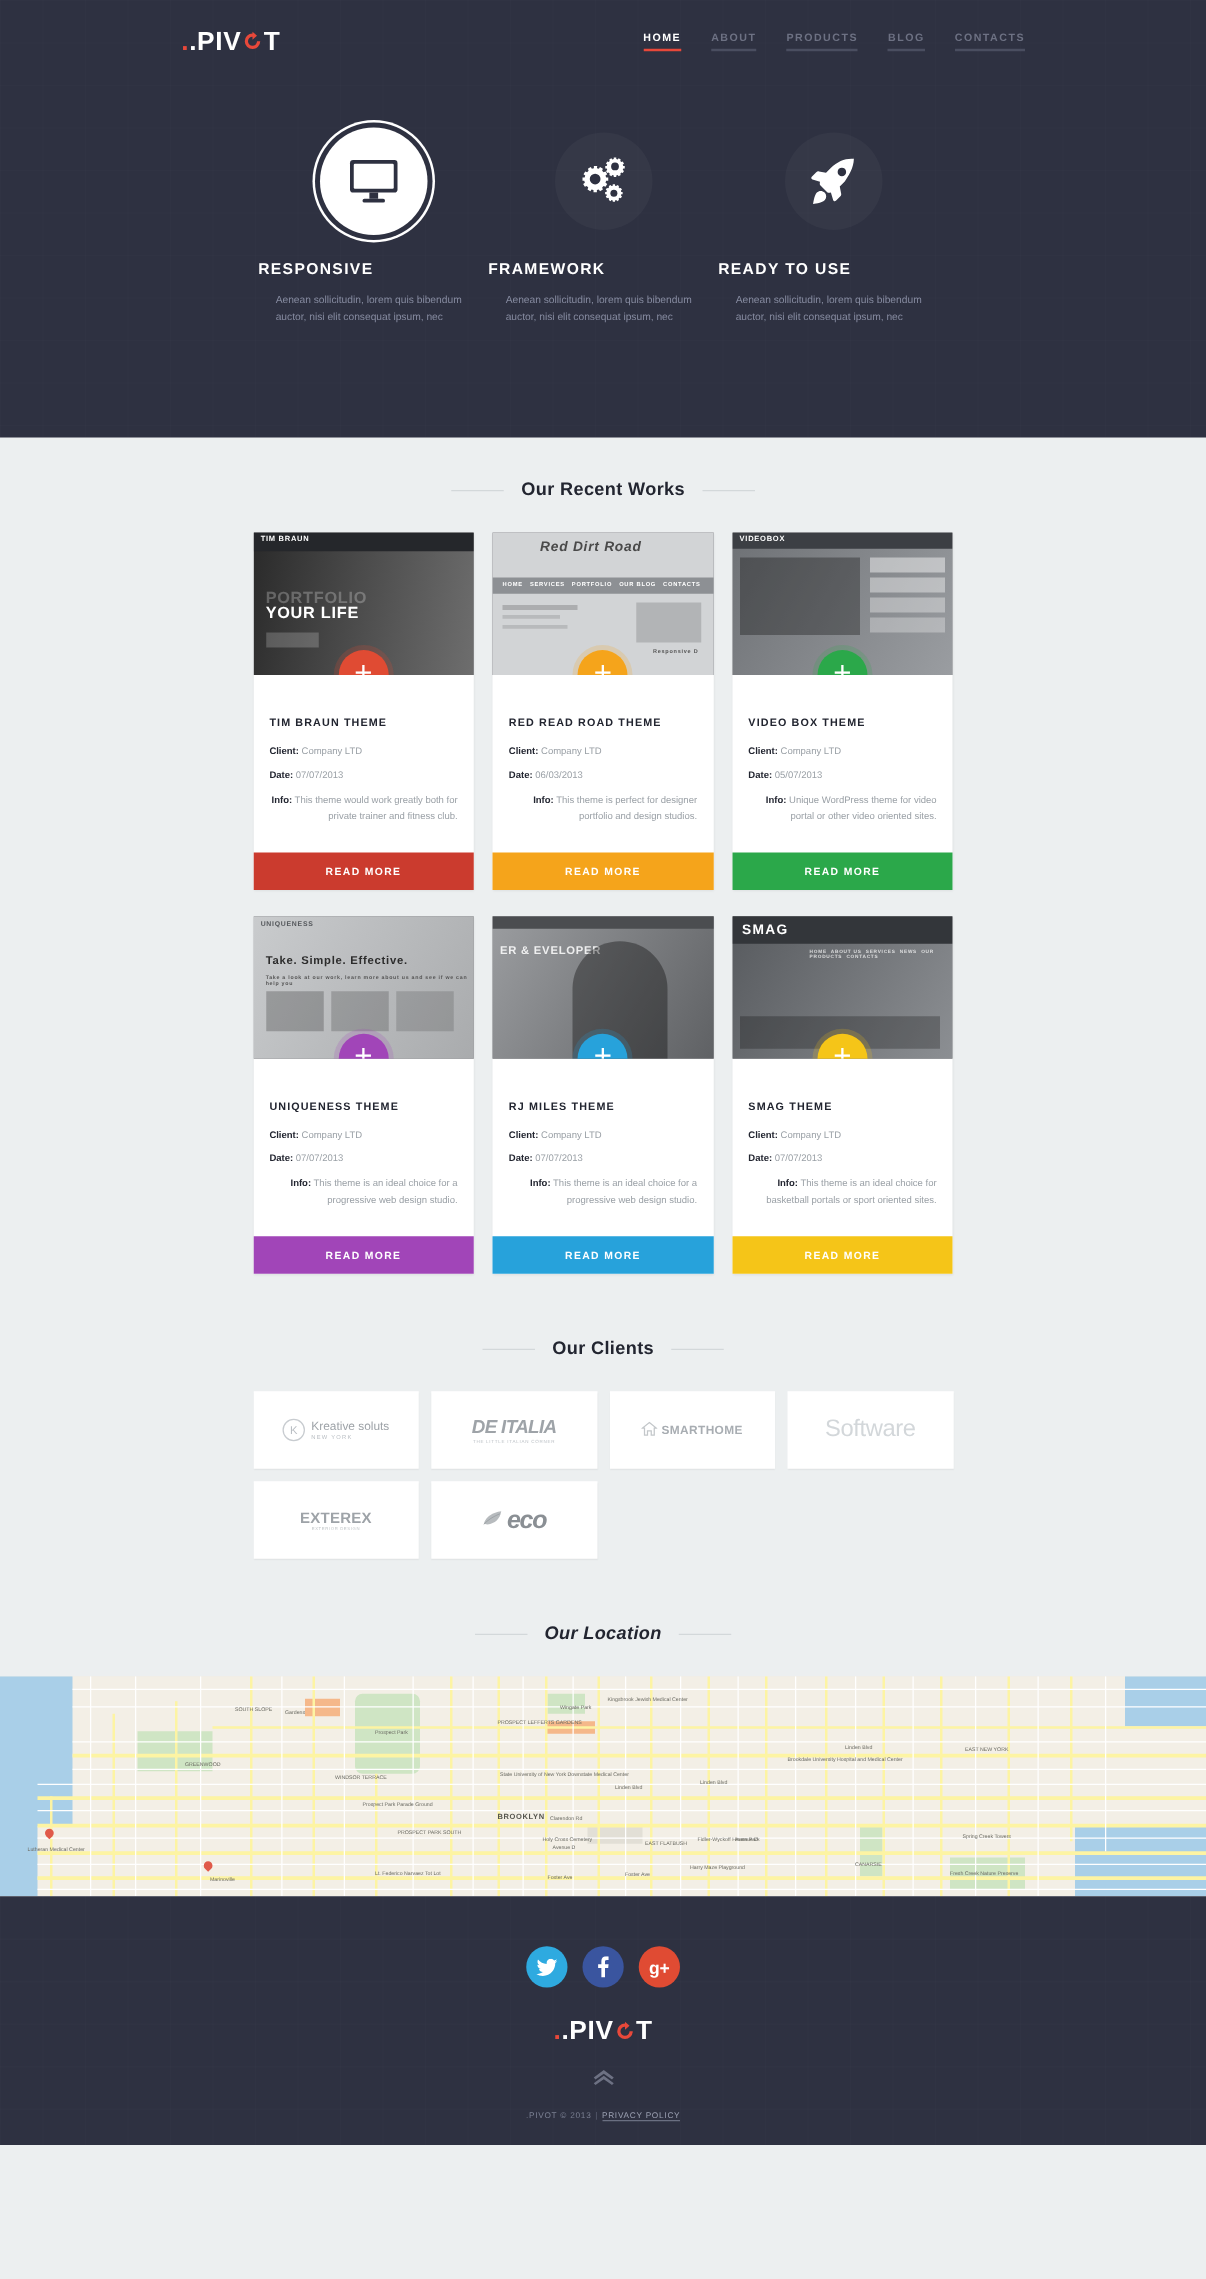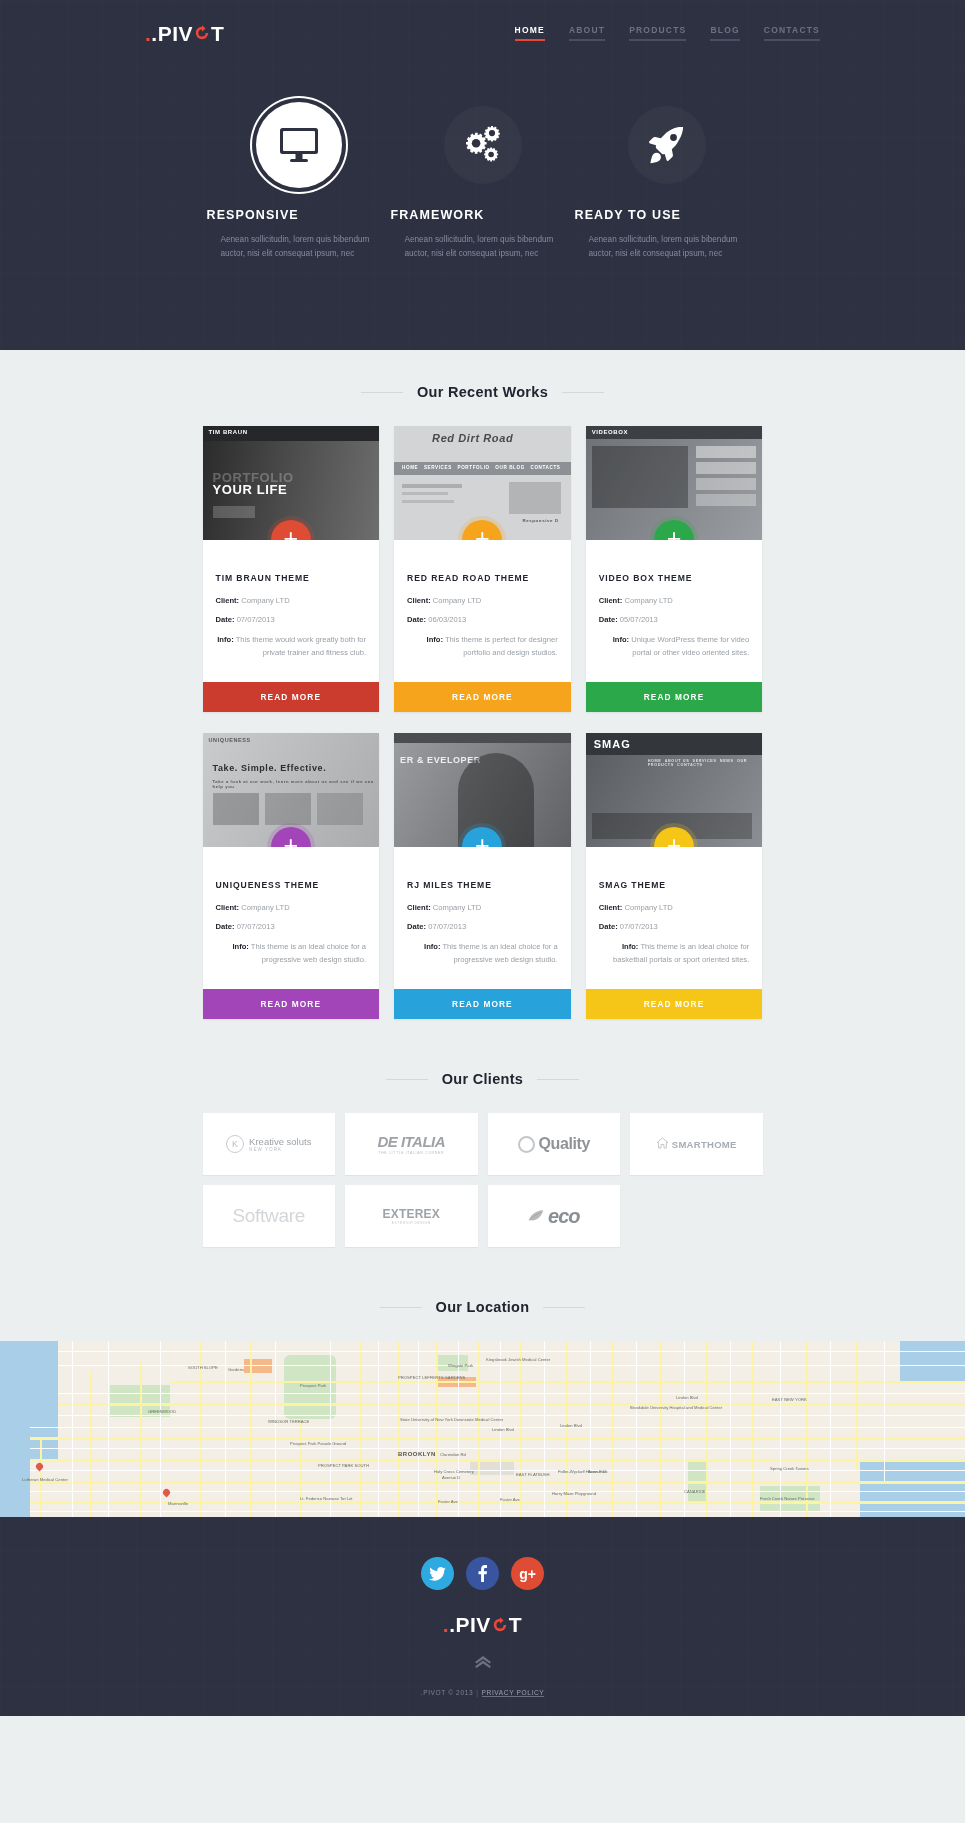--- a/index.html
+++ b/index.html
@@ -569,26 +569,20 @@
       </div>
     </div>
 
     <div class="client">
       <div>
         <div class="cl-de"><span>DE ITALIA</span></div>
         <div class="cl-sub">THE LITTLE ITALIAN CORNER</div>
       </div>
     </div>
 
-    <div class="client">
-      <div class="cl-q">
-        <div class="cl-gear"></div>
-        <div class="cl-quality">Quality</div>
-      </div>
-    </div>
 
     <div class="client">
       <div class="cl-home">
         <span>
           <svg width="13" height="12" viewBox="0 0 13 12">
               <path d="M6.5 1L12 5.5h-1.6V11H8V7.6H5V11H2.6V5.5H1z" fill="none" stroke="#c3c7ca" stroke-width="1"></path>
             </svg>
         </span>
         <span class="hm">SMARTHOME</span>
       </div>
@@ -614,21 +608,21 @@
               <path d="M1 12.5C4 9 9 6 14 4" stroke="#9a9fa3" stroke-width=".7" fill="none"></path>
             </svg>
         </span>
         <span class="cl-eco">eco</span>
       </div>
     </div>
 
   </div>
 </div>
 
-<div class="section-head" style="padding-top:52px;padding-bottom:22px;">
+<div class="section-head" style="padding-top:52px;padding-bottom:22px;font-style:italic;">
   <div class="rule"></div>
   <h2>Our Location</h2>
   <div class="rule"></div>
 </div>
 
 <div class="map">
 
   <div class="park" style="left:0;top:0;width:965px;height:176px;background:#f3efe6;"></div>
 
   <div class="water" style="left:0;top:0;width:58px;height:120px;"></div>

